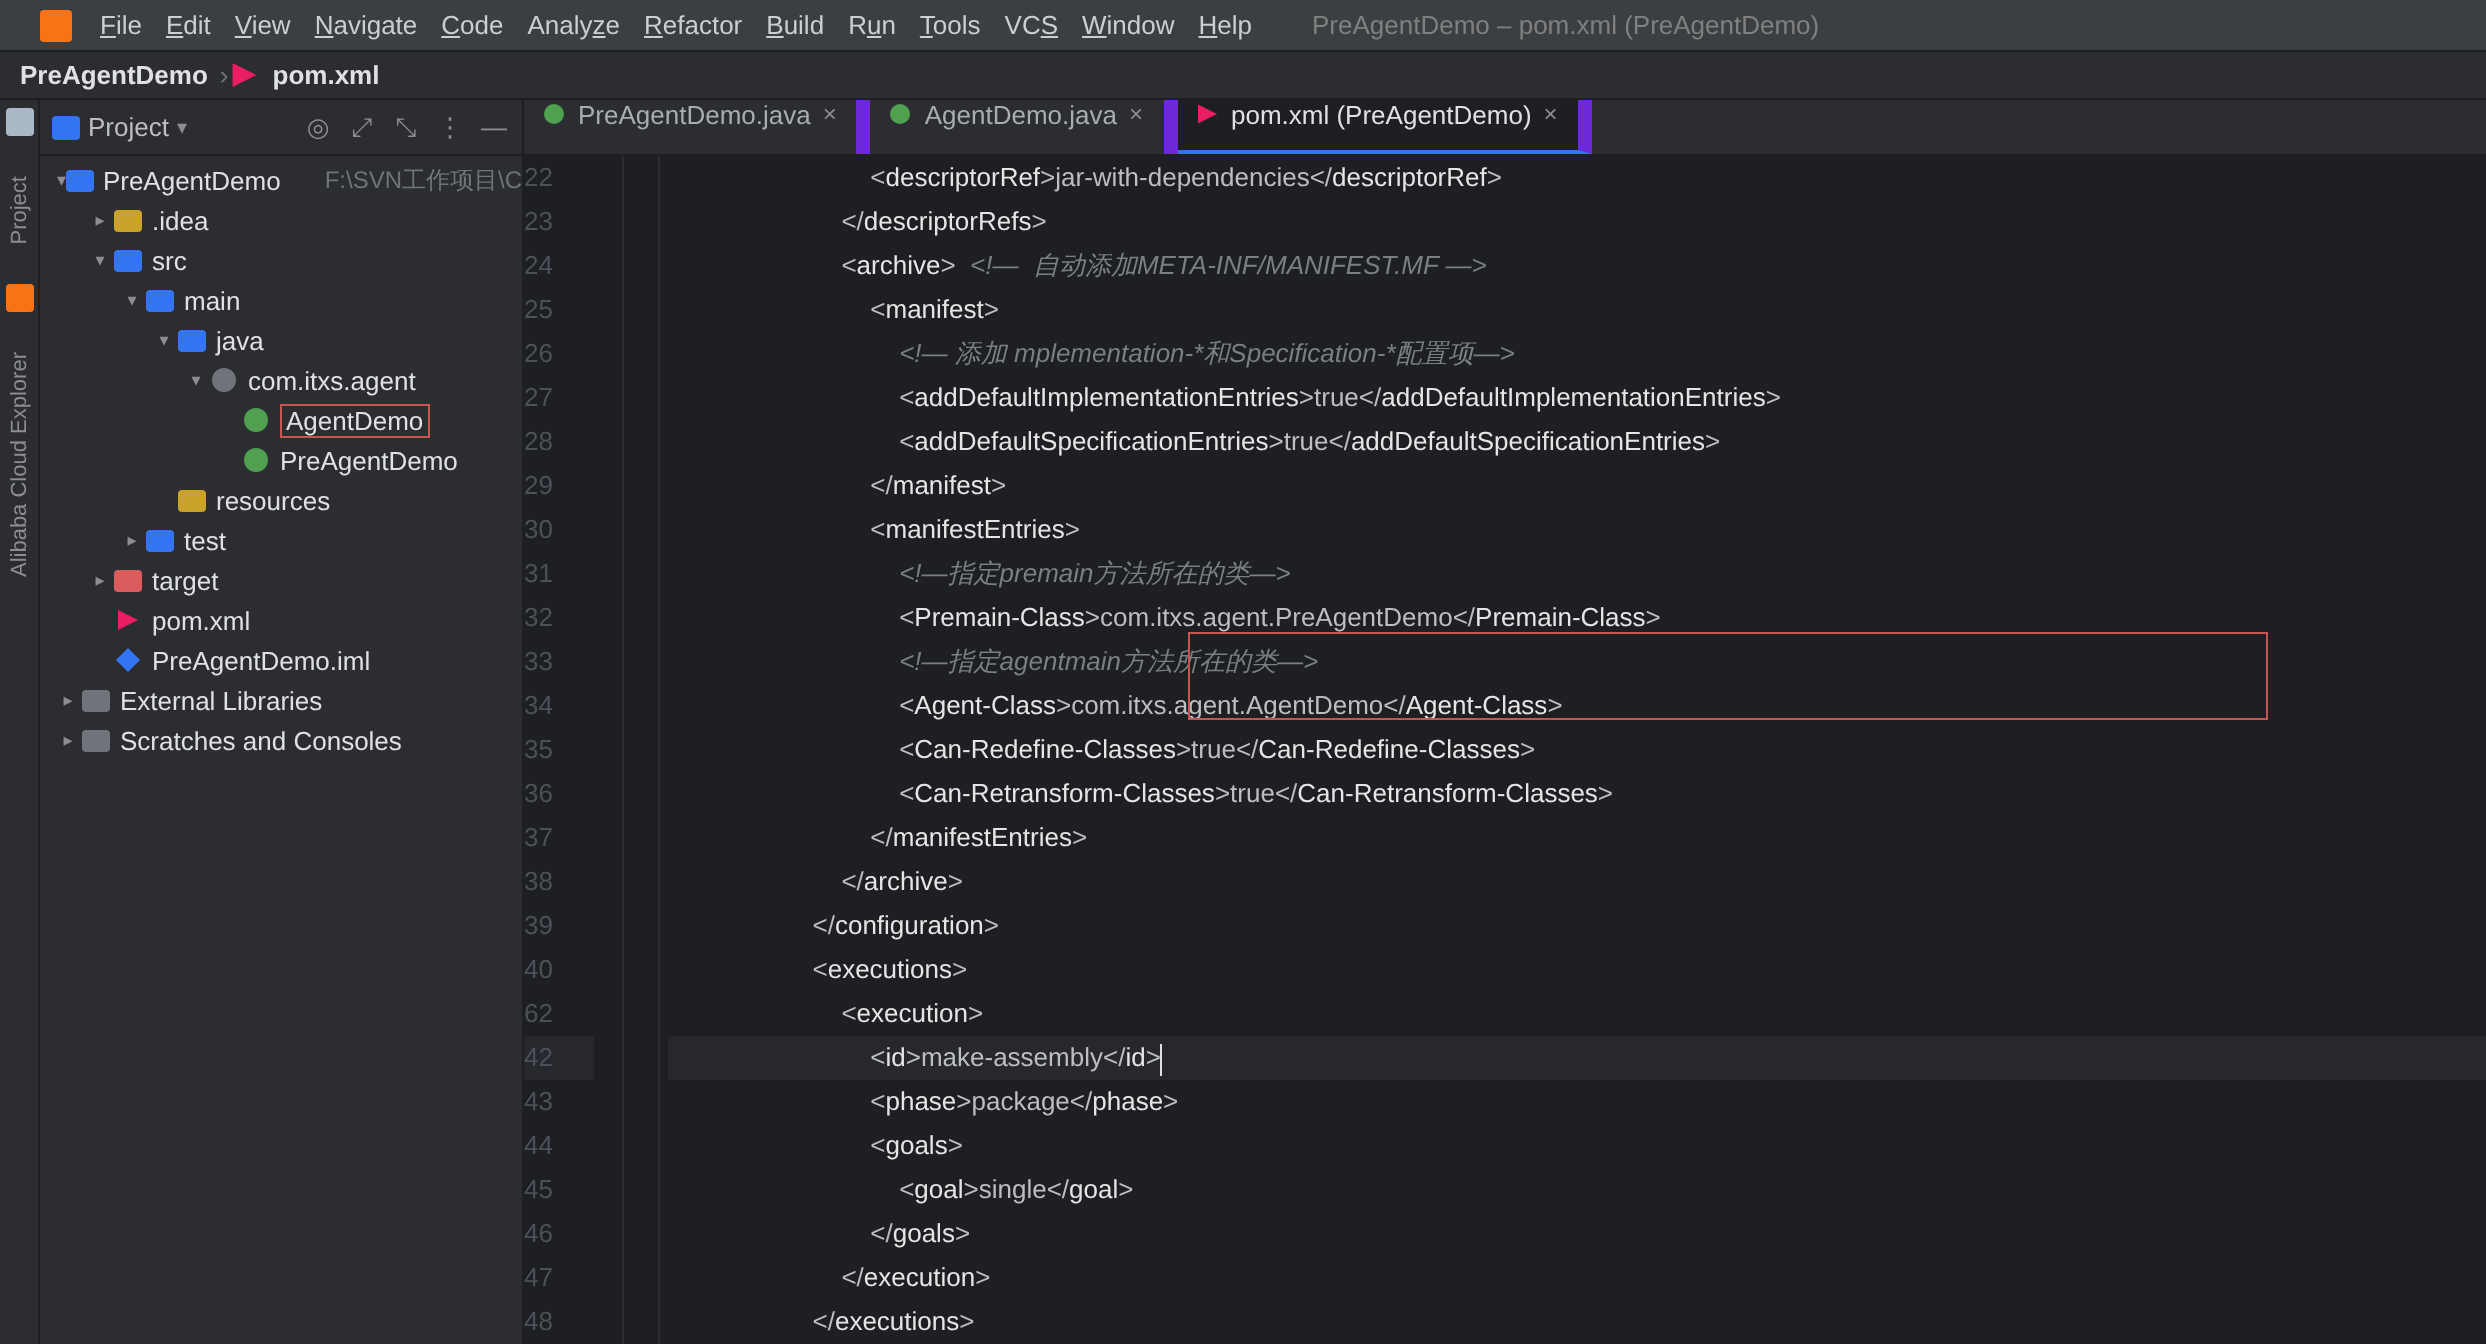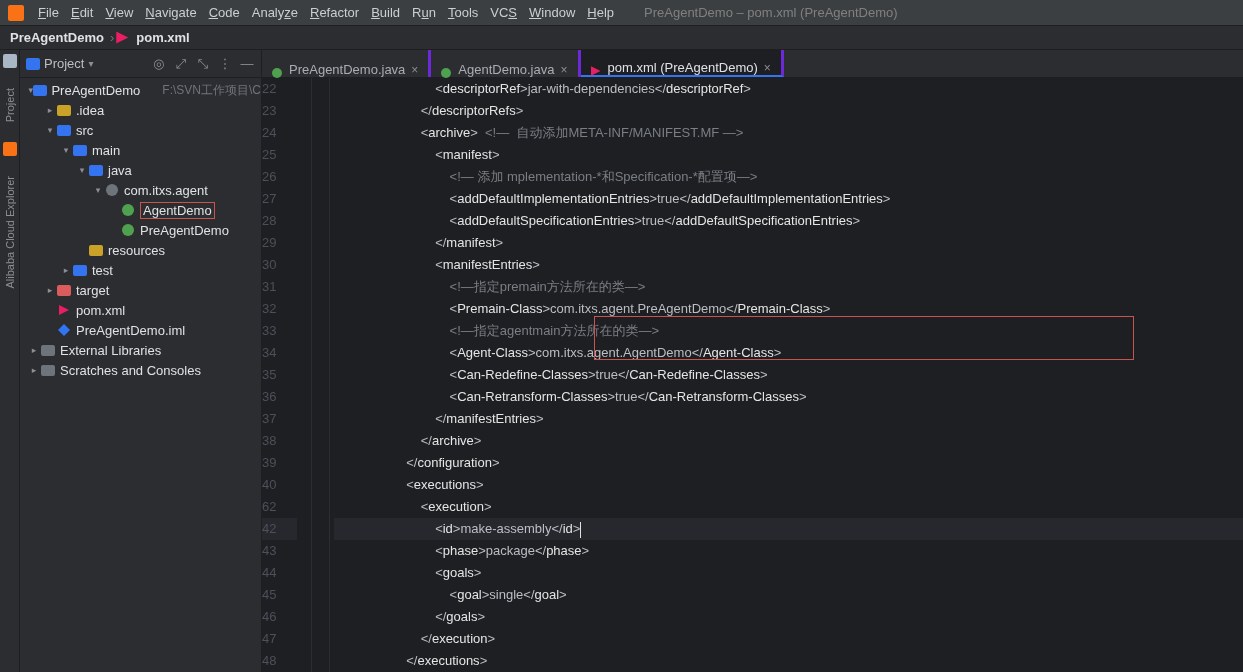--- a/index.html
+++ b/index.html
@@ -1,17 +1,17 @@
 <!DOCTYPE html>
 <html><head>
 <meta charset="utf-8">
 <style>
 *{margin:0;padding:0;box-sizing:border-box;font-family:"Segoe UI",Arial,sans-serif;font-size:13px}
 body{background:#2b2d30;color:#bcbec4;width:1243px;height:672px;overflow:hidden;display:flex;flex-direction:column}
-.menubar{height:26px;background:#3c3f41;display:flex;align-items:center;padding:0 4px;border-bottom:1px solid #1e1f22}
+.menubar{height:26px;background:#3c3f41;display:flex;align-items:center;padding:0 16px;border-bottom:1px solid #1e1f22}
 .app-icon{width:16px;height:16px;margin:0 8px 0 4px;background:#f97316;border-radius:2px}
 .menubar .mi{padding:0 6px;cursor:pointer;color:#cbced2}
 .menubar .mi u{text-decoration:underline}
 .menubar .title{margin-left:24px;color:#808080}
 .breadcrumb{height:24px;background:#2b2d30;display:flex;align-items:center;padding-left:6px;border-bottom:1px solid #1e1f22}
 .breadcrumb .bc{padding:0 4px;color:#dfe1e5;font-weight:600}
 .breadcrumb .sep{color:#6f737a;padding:0 2px}
 .maven-ic{width:12px;height:12px;margin-right:4px;display:inline-block;background:#e91e63;clip-path:polygon(0 0,100% 50%,0 100%)}
 .workrow{display:flex;flex:1;min-height:0}
 .leftbar{width:20px;background:#2b2d30;border-right:1px solid #1e1f22;display:flex;flex-direction:column;align-items:center;padding-top:4px;gap:20px}
@@ -34,31 +34,31 @@
 .ic-foldy{background:#c9a227;border-radius:2px;width:14px;height:11px}
 .ic-pkg{width:12px;height:12px;border-radius:50%;background:#6f737a}
 .ic-cls{width:12px;height:12px;border-radius:50%;background:#50a14f}
 .ic-maven{width:10px;height:10px;background:#e91e63;clip-path:polygon(0 0,100% 50%,0 100%)}
 .ic-iml{width:12px;height:12px;background:#3574f0;clip-path:polygon(50% 0,100% 50%,50% 100%,0 50%)}
 .tn .lbl{color:#dfe1e5}
 .tn .hint{color:#6f737a;margin-left:22px;font-size:12px}
 .tn .box{border:1px solid #c75450;padding:0 2px}
 .editor{flex:1;display:flex;flex-direction:column;min-width:0}
 .tabs{height:28px;display:flex;align-items:stretch;border-bottom:1px solid #1e1f22;background:#2b2d30}
-.tab{display:flex;align-items:flex-end;padding:0 10px;gap:6px;border-right:3px solid #6d28d9;cursor:pointer;color:#a9adb3}
+.tab{display:flex;align-items:flex-start;padding:0 10px;gap:6px;border-right:7px solid #6d28d9;cursor:pointer;color:#a9adb3}
 .tab.active{background:#1e1f22;color:#dfe1e5;border-bottom:2px solid #3574f0}
 .tab .cl{color:#8c8e94;font-size:12px;cursor:pointer}
 .tab .tic{width:11px;height:11px}
 .code{flex:1;display:flex;overflow:hidden;background:#1e1f22;font-family:"JetBrains Mono",Consolas,monospace;font-size:14px;line-height:22px}
 .gutter{width:50px;text-align:left;padding-right:14px;color:#4b5059;user-select:none;background:#1e1f22;border-right:1px solid #2b2d30}
 .gmark{width:18px;background:#1e1f22;border-right:1px solid #2b2d30}
 .codetext{flex:1;padding-left:4px;white-space:pre;overflow:hidden}
 .t{color:#e5e5e5}
 .v{color:#bcbec4}
-.c{color:#7a7e85;}
+.c{color:#7a7e85;font-style:italic}
 .p{color:#bcbec4}
 .hl{position:relative}
 .redbox{position:absolute;border:1px solid #c75450;pointer-events:none}
 .linecur{background:#26282e}
 .caret{border-left:1px solid #dfe1e5;display:inline-block;height:16px;vertical-align:middle}
 </style>
 </head>
 <body>
 
 <div class="menubar">

